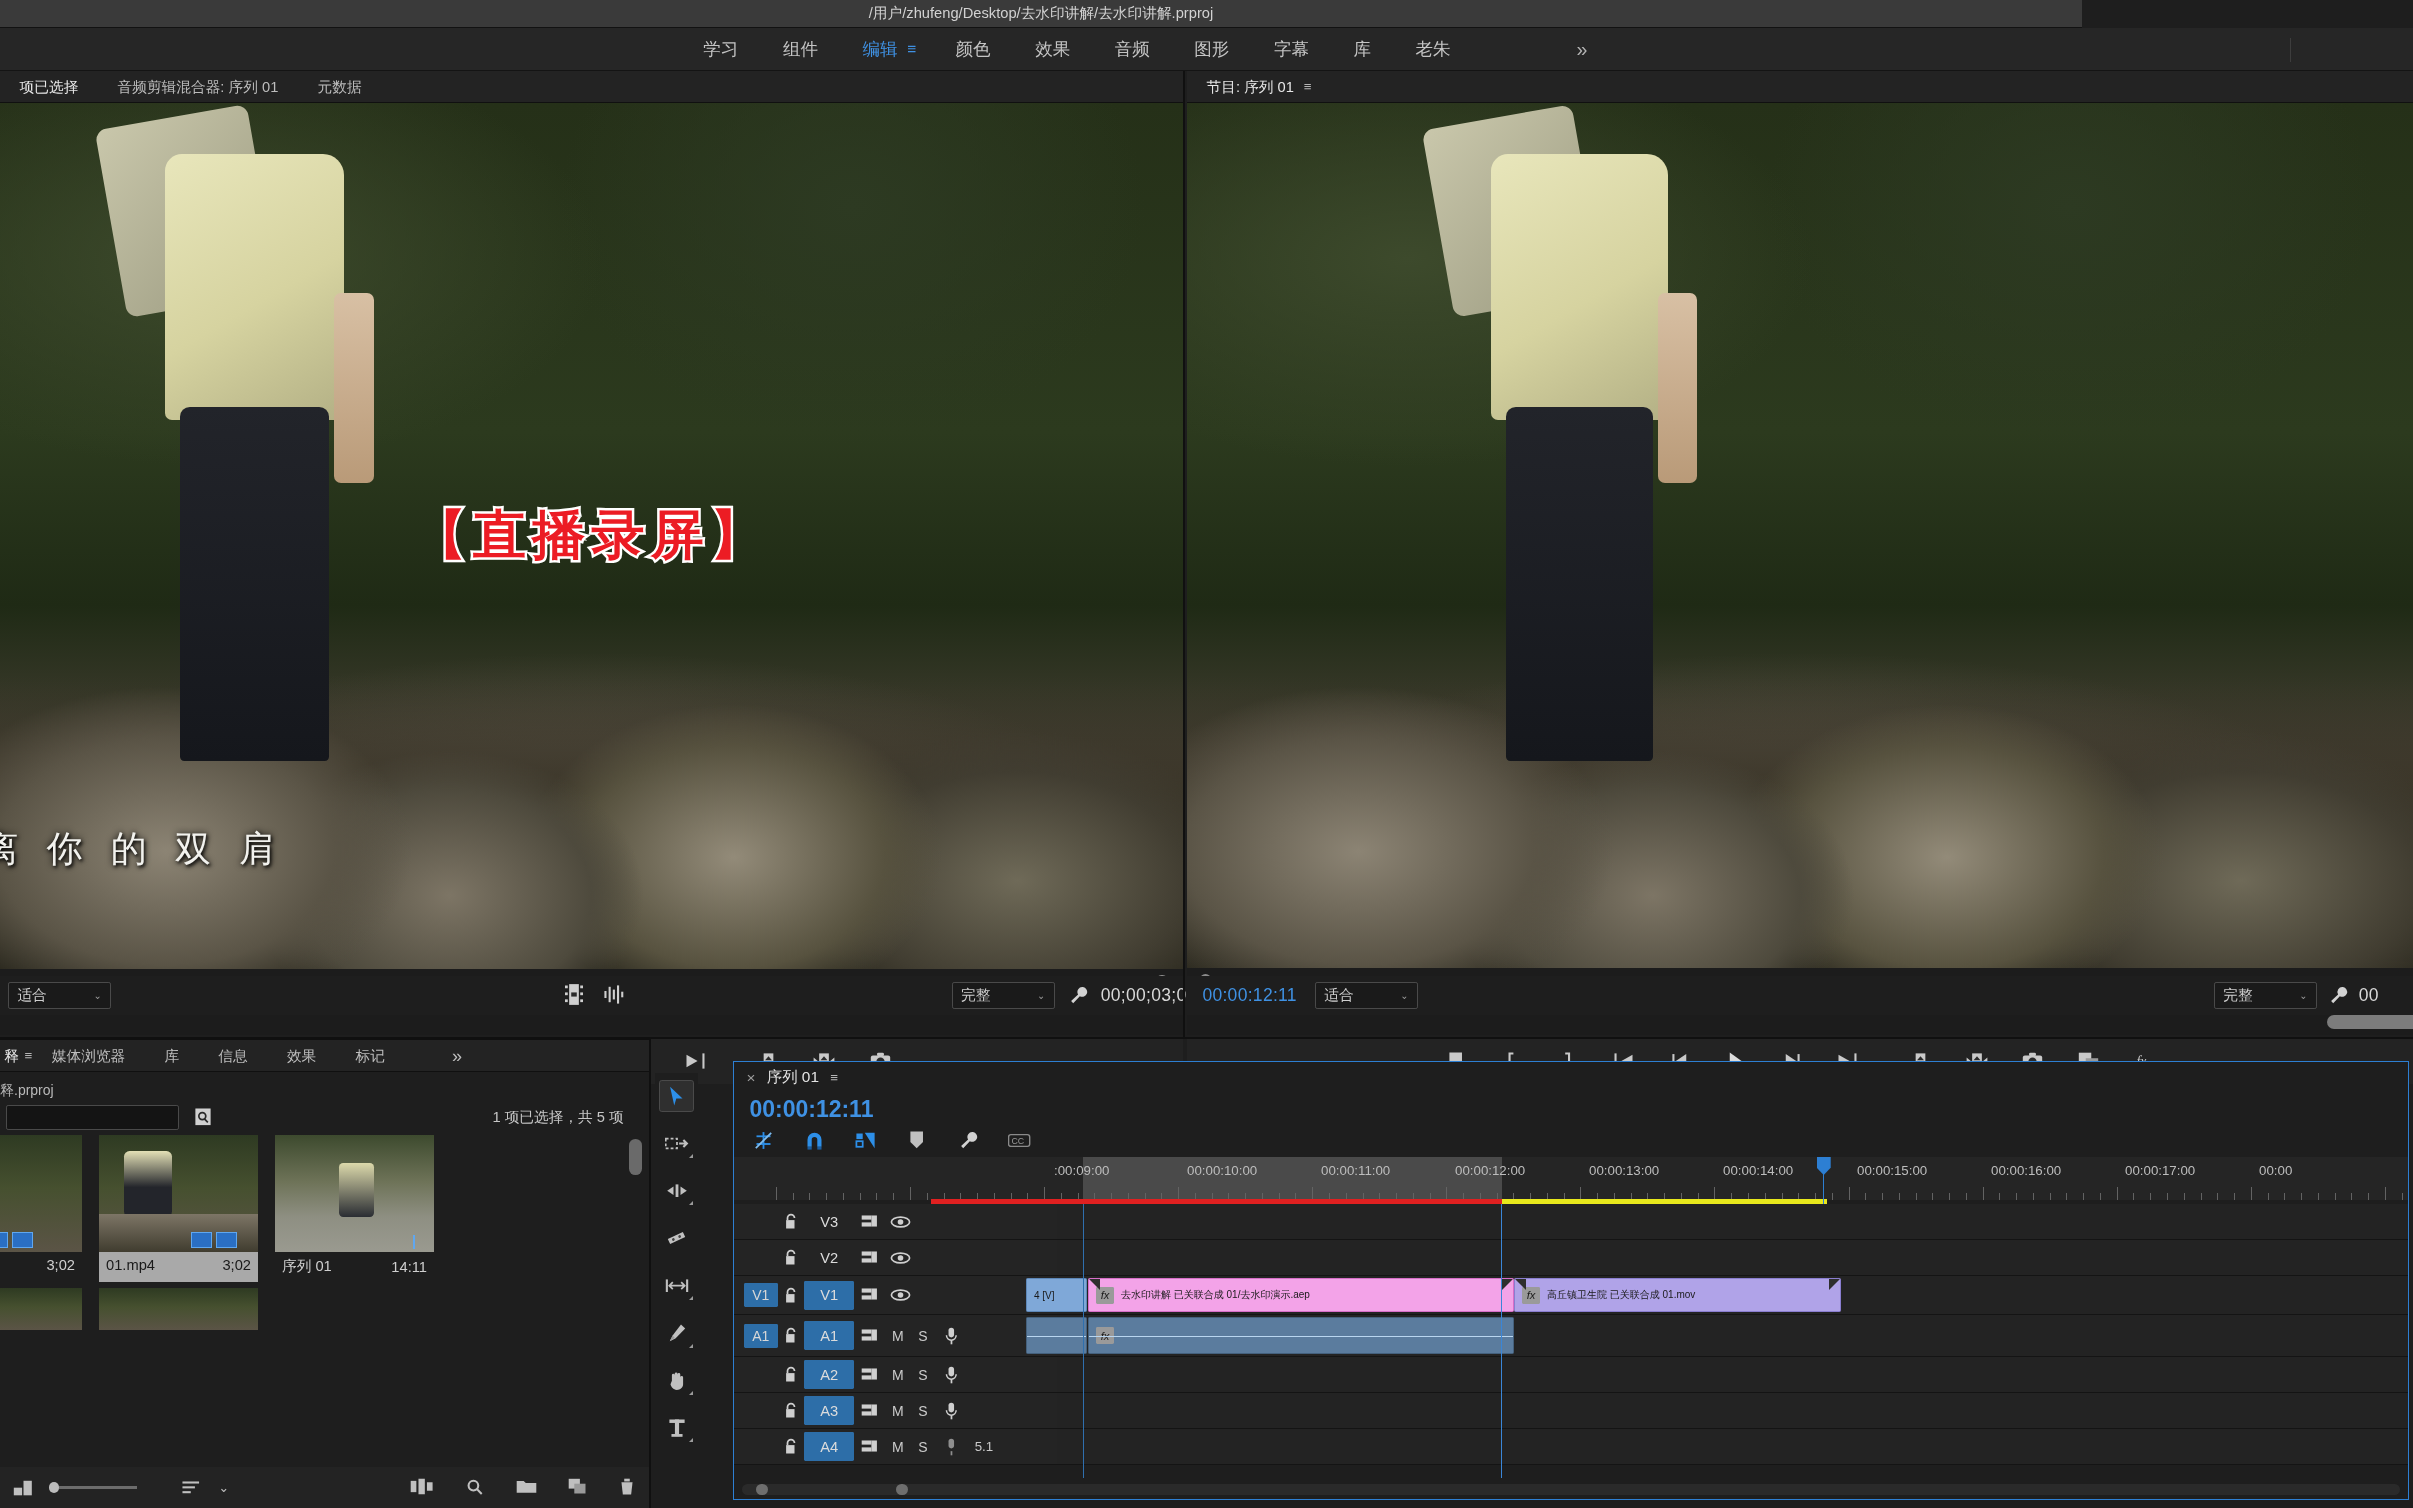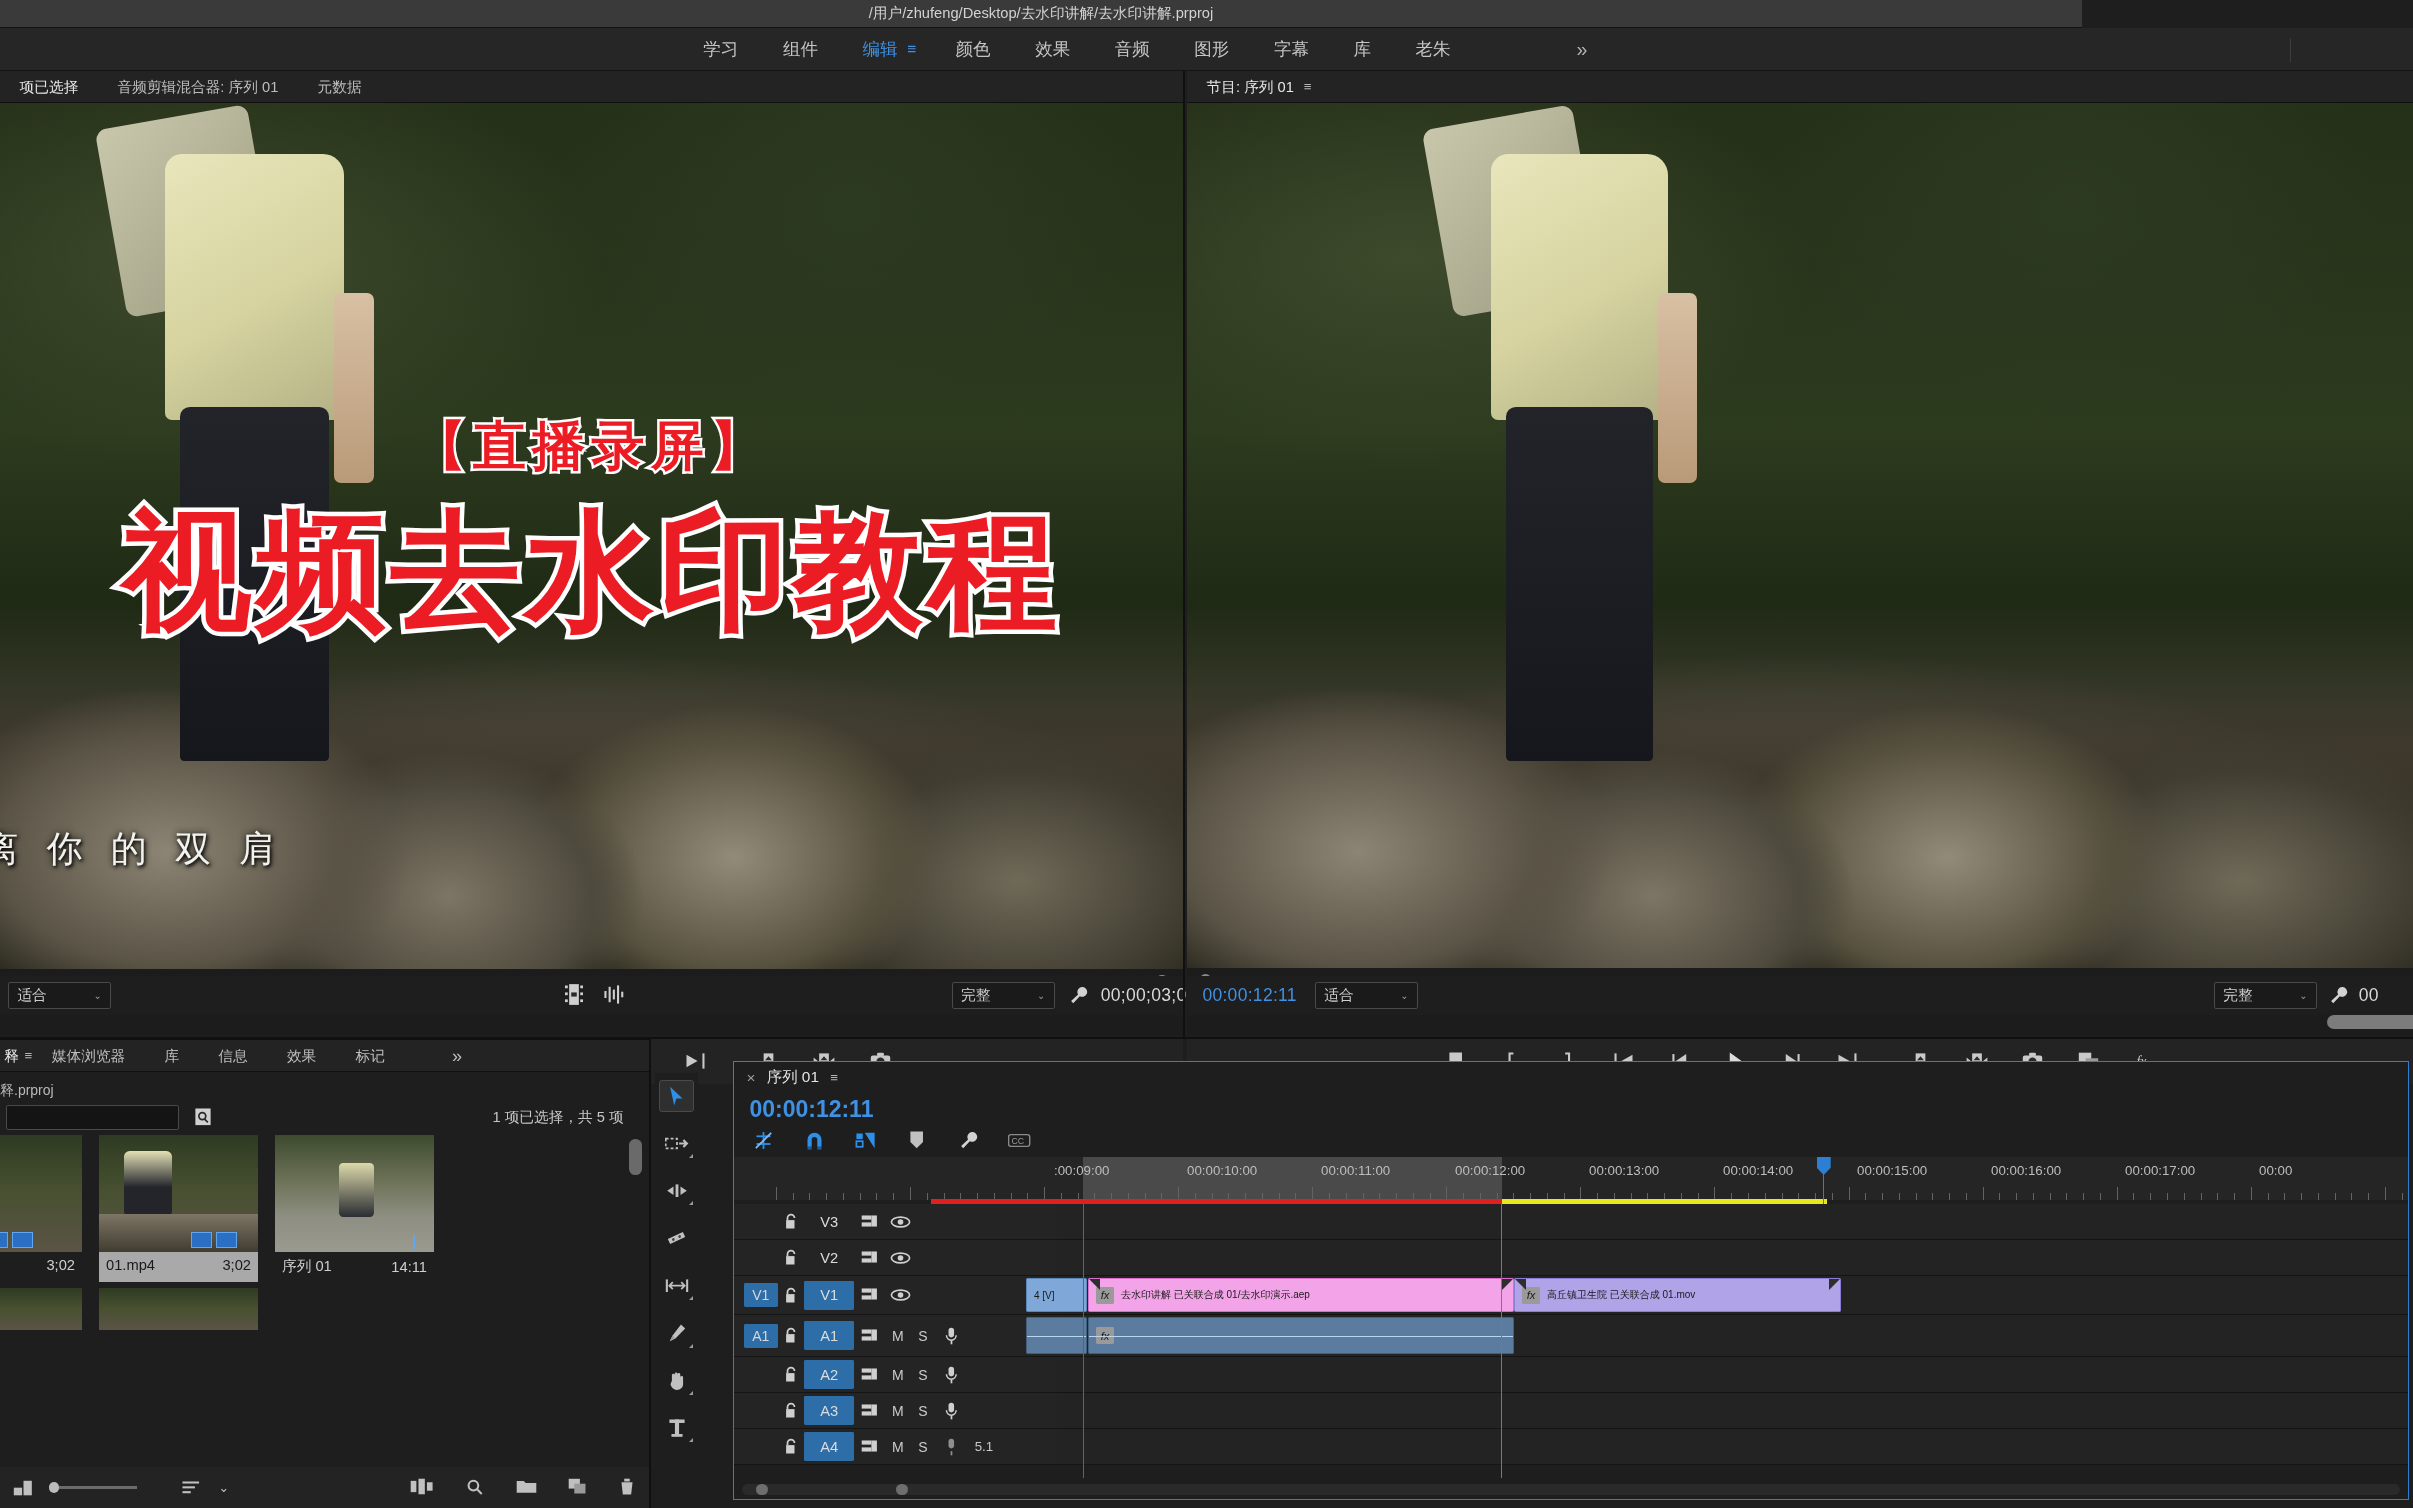--- a/index.html
+++ b/index.html
@@ -339,21 +339,20 @@
       <div class="vid-rocks"></div>
       <div class="vid-person">
         <div class="bag"></div>
         <div class="shirt"></div>
         <div class="arm"></div>
         <div class="pants"></div>
       </div>
       <div class="vid-sub">离 你 的 双 肩</div>
       <div class="overlay-title">
         <div class="ot-small">【直播录屏】</div>
-        <div class="ot-big">视频去水印教程</div>
       </div>
     </div>
 
     <div class="mon-scrub" style="top:898px;">
       <div style="position:absolute;right:15.4px;top:5.6px;width:11.2px;height:11.2px;border-radius:50%;background:#8c8c8c;"></div>
     </div>
 
     <div class="mon-bar" style="top:905px;">
       <div style="width:18px;height:18px;border-radius:50%;background:#2d7fd3;margin-left:-9px;"></div>
       <div class="select-box" style="margin-left:17px;">

